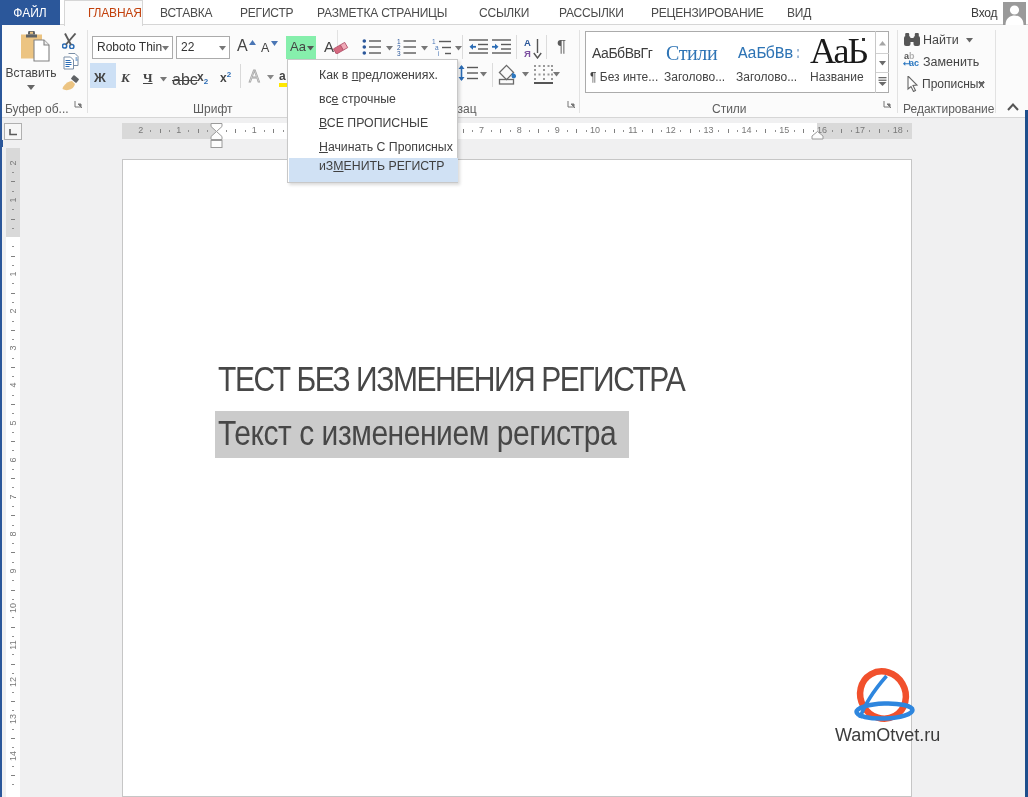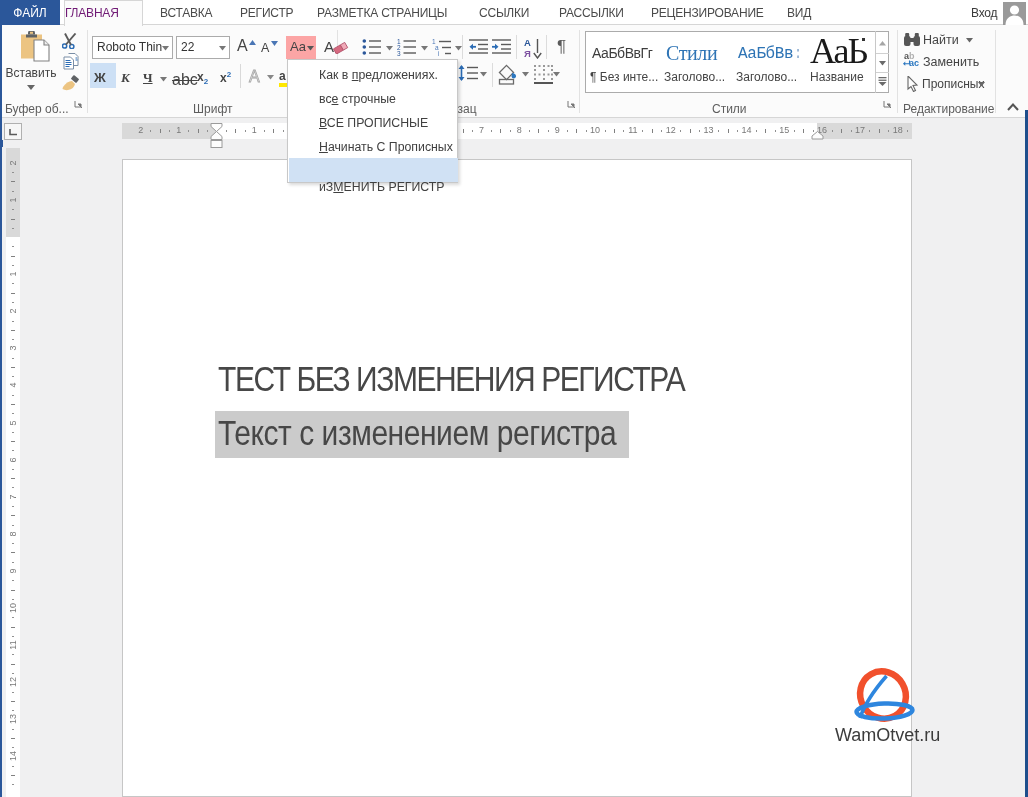--- a/index.html
+++ b/index.html
@@ -11,21 +11,21 @@
 svg{display:block}
 .mi{position:absolute;left:31px;font-size:12.3px;color:#404040;white-space:nowrap}
 u{text-decoration:underline}
 </style></head><body>
 <div id="root">
 
 <div class="abs" style="left:0;top:0;width:1028px;height:118px;background:#fbfbfb"></div>
 <div class="abs" style="left:0;top:0;width:1028px;height:25px;background:#fff;border-bottom:1px solid #d6d6d6"></div>
 <div class="abs" style="left:0;top:0;width:60px;height:25px;background:#2b579a;color:#fff;font-size:12px;text-align:center;line-height:26px">ФАЙЛ</div>
 <div class="abs" style="left:64px;top:0;width:79px;height:26px;background:#fbfbfb;border:1px solid #d6d6d6;border-bottom:none"></div>
-<div class="tabtxt" style="left:65px;color:#701a75">ГЛАВНАЯ</div>
+<div class="tabtxt" style="left:88px;color:#c2410c">ГЛАВНАЯ</div>
 <div class="tabtxt" style="left:160px">ВСТАВКА</div>
 <div class="tabtxt" style="left:240px">РЕГИСТР</div>
 <div class="tabtxt" style="left:317px">РАЗМЕТКА СТРАНИЦЫ</div>
 <div class="tabtxt" style="left:479px">ССЫЛКИ</div>
 <div class="tabtxt" style="left:559px">РАССЫЛКИ</div>
 <div class="tabtxt" style="left:651px">РЕЦЕНЗИРОВАНИЕ</div>
 <div class="tabtxt" style="left:787px">ВИД</div>
 <div class="tabtxt" style="left:971px;color:#3a3a3a">Вход</div>
 <div class="abs" style="left:1003px;top:2px;width:23px;height:23px;background:#9a9a9a">
 <svg width="23" height="23">
@@ -119,21 +119,21 @@
 <svg class="abs" style="left:14px;top:4px" width="7" height="5">
         <path d="M3.5 0 L7 5 L0 5 Z" fill="#4a76b5"></path>
       </svg>
     </div>
 <div class="abs" style="left:259px;top:36px;width:22px;height:23px">
 <div class="abs" style="left:2px;top:5px;font-size:12.5px;color:#444">А</div>
 <svg class="abs" style="left:12px;top:5px" width="7" height="5">
         <path d="M0 0 h7 L3.5 5 Z" fill="#4a76b5"></path>
       </svg>
     </div>
-<div class="abs" style="left:286px;top:36px;width:30px;height:23px;background:#fca5a5">
+<div class="abs" style="left:286px;top:36px;width:30px;height:23px;background:#86efac">
 <div class="abs" style="left:4px;top:3px;font-size:13px;color:#444">Aa</div>
 <svg class="abs" style="left:21px;top:10px" width="7" height="5">
         <path d="M0 0 h7 l-3.5 4.4 z" fill="#555"></path>
       </svg>
     </div>
 <div class="abs" style="left:322px;top:36px;width:28px;height:23px">
 <div class="abs" style="left:2px;top:2px;font-size:15px;color:#444">А</div>
 <svg class="abs" style="left:11px;top:5px" width="16" height="13">
         <g transform="rotate(-30 8 7)">
           <rect x="1" y="4" width="8" height="6" fill="#d66a80" stroke="#b05068" stroke-width="0.8"></rect>
@@ -541,14 +541,14 @@
     </div>
 <div class="abs" style="left:835px;top:725px;font-size:18px;color:#3c3c3c">WamOtvet.ru</div>
 <div class="abs" style="left:0;top:25px;width:2px;height:772px;background:#2b579a"></div>
 <div class="abs" style="left:1025px;top:110px;width:3px;height:687px;background:#1e4e8c"></div>
 <div class="abs" style="left:287px;top:59px;width:171px;height:124px;background:#fff;border:1px solid #c8c8c8;box-shadow:2px 2px 3px rgba(0,0,0,0.15);z-index:50">
 <div class="mi" style="top:3px;height:24px;line-height:24px">Как в <u>п</u>редложениях.</div>
 <div class="mi" style="top:27px;height:24px;line-height:24px">вс<u>е</u> строчные</div>
 <div class="mi" style="top:51px;height:24px;line-height:24px"><u>В</u>СЕ ПРОПИСНЫЕ</div>
 <div class="mi" style="top:75px;height:24px;line-height:24px"><u>Н</u>ачинать С Прописных</div>
 <div class="abs" style="left:1px;top:98px;width:169px;height:24px;background:#d0e1f4"></div>
-<div class="mi" style="top:115px;height:36px;line-height:24px">иЗ<u>М</u>ЕНИТЬ РЕГИСТР</div>
+<div class="mi" style="top:94px;height:36px;line-height:24px">иЗ<u>М</u>ЕНИТЬ РЕГИСТР</div>
 </div>
 </div>
 </body></html>

